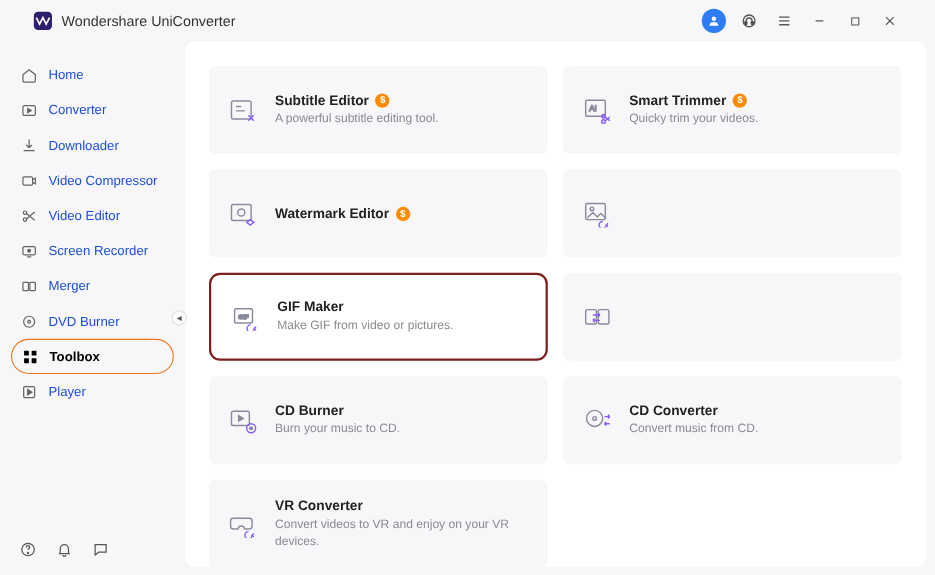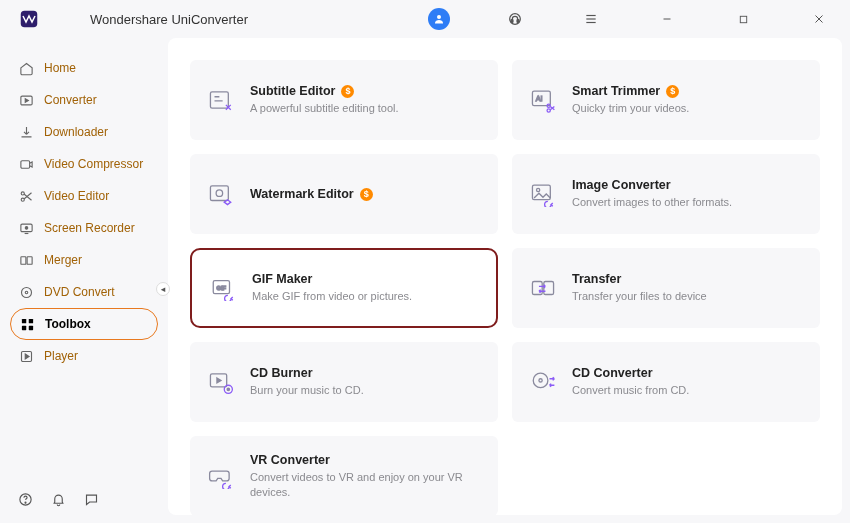--- a/index.html
+++ b/index.html
@@ -6,23 +6,22 @@
 body {
   width: 850px; height: 523px;
   font-family: -apple-system, "Segoe UI", Arial, sans-serif;
   background: #f7f7f9;
   color: #333;
   overflow: hidden;
 }
 .titlebar {
   height: 38px;
   display: flex; align-items: center;
-  padding: 0 20px;
+  padding: 0 30px;
   background: #f7f7f9;
-  gap: 44px;
 }
 .titlebar .logo {
   width: 18px; height: 18px; margin-right: 8px;
   display:inline-flex; align-items:center; justify-content:center;
 }
 .titlebar .app-title { font-size: 13px; font-weight: 500; color: #333; }
 .titlebar .spacer { flex: 1; }
 .titlebar .tb-btn {
   width: 22px; height: 22px; margin-left: 10px;
   display:inline-flex; align-items:center; justify-content:center;
@@ -35,21 +34,21 @@
 }
 .body-area { display:flex; height: calc(523px - 38px); }
 .sidebar {
   width: 168px; display:flex; flex-direction:column;
   padding: 14px 10px 10px 10px;
   position: relative;
 }
 .nav-item {
   height: 32px; display:flex; align-items:center;
   padding: 0 8px; gap: 10px;
-  font-size: 12px; color: #a16207; cursor: pointer;
+  font-size: 12px; color: #1d4ed8; cursor: pointer;
   border-radius: 16px;
 }
 .nav-item .nav-icon {
   width: 16px; height:16px; display:inline-flex; align-items:center; justify-content:center;
   color:#666;
 }
 .nav-item.active {
   border: 1.5px solid #e8791f;
   color: #000; font-weight: 600;
 }
@@ -224,21 +223,21 @@
         </span>
       <span>Merger</span>
     </div>
     <div class="nav-item">
       <span class="nav-icon">
           <svg width="15" height="15" viewBox="0 0 24 24" fill="none" stroke="currentColor" stroke-width="1.8">
             <circle cx="12" cy="12" r="8"></circle>
             <circle cx="12" cy="12" r="2"></circle>
           </svg>
         </span>
-      <span>DVD Convert</span>
+      <span>DVD Burner</span>
     </div>
     <div class="nav-item active">
       <span class="nav-icon">
           <svg width="15" height="15" viewBox="0 0 24 24" fill="currentColor">
             <rect x="3" y="3" width="7" height="7" rx="1"></rect>
             <rect x="14" y="3" width="7" height="7" rx="1"></rect>
             <rect x="3" y="14" width="7" height="7" rx="1"></rect>
             <rect x="14" y="14" width="7" height="7" rx="1"></rect>
           </svg>
         </span>
@@ -335,26 +334,20 @@
     <div class="card">
       <span class="card-icon">
           <svg width="26" height="26" viewBox="0 0 32 32" fill="none" stroke="#8a8a9e" stroke-width="1.6">
             <rect x="3" y="5" width="22" height="18" rx="2"></rect>
             <circle cx="10" cy="11" r="2"></circle>
             <path d="M5 21l6-6 5 5 4-4 5 5"></path>
             <path d="M22 25a4 4 0 104 4" stroke="#8b5cf6"></path>
             <path d="M28 27l-2 2 2 2" stroke="#8b5cf6"></path>
           </svg>
         </span>
-      <div class="card-body">
-        <div class="card-title">
-            <span>Image Converter</span>
-          </div>
-        <div class="card-desc">Convert images to other formats.</div>
-      </div>
     </div>
 
     <div class="card selected">
       <span class="card-icon">
           <svg width="26" height="26" viewBox="0 0 32 32" fill="none" stroke="#8a8a9e" stroke-width="1.6">
             <rect x="4" y="7" width="20" height="16" rx="2"></rect>
             <text x="8" y="18" font-size="7" fill="#8b5cf6" font-family="Arial" font-weight="bold">GIF</text>
             <path d="M22 25a4 4 0 104 4" stroke="#8b5cf6"></path>
             <path d="M28 27l-2 2 2 2" stroke="#8b5cf6"></path>
           </svg>
@@ -370,26 +363,20 @@
 
     <div class="card">
       <span class="card-icon">
           <svg width="26" height="26" viewBox="0 0 32 32" fill="none" stroke="#8a8a9e" stroke-width="1.6">
             <rect x="3" y="8" width="12" height="16" rx="2"></rect>
             <rect x="17" y="8" width="12" height="16" rx="2"></rect>
             <path d="M11 14h8m0 0l-2-2m2 2l-2 2" stroke="#8b5cf6"></path>
             <path d="M19 20h-8m0 0l2 2m-2-2l2-2" stroke="#8b5cf6"></path>
           </svg>
         </span>
-      <div class="card-body">
-        <div class="card-title">
-            <span>Transfer</span>
-          </div>
-        <div class="card-desc">Transfer your files to device</div>
-      </div>
     </div>
 
     <div class="card">
       <span class="card-icon">
           <svg width="26" height="26" viewBox="0 0 32 32" fill="none" stroke="#8a8a9e" stroke-width="1.6">
             <rect x="3" y="6" width="20" height="16" rx="2"></rect>
             <polygon points="11,11 16,14 11,17" fill="#8a8a9e"></polygon>
             <circle cx="25" cy="25" r="5" stroke="#8b5cf6"></circle>
             <circle cx="25" cy="25" r="1.5" fill="#8b5cf6"></circle>
           </svg>

